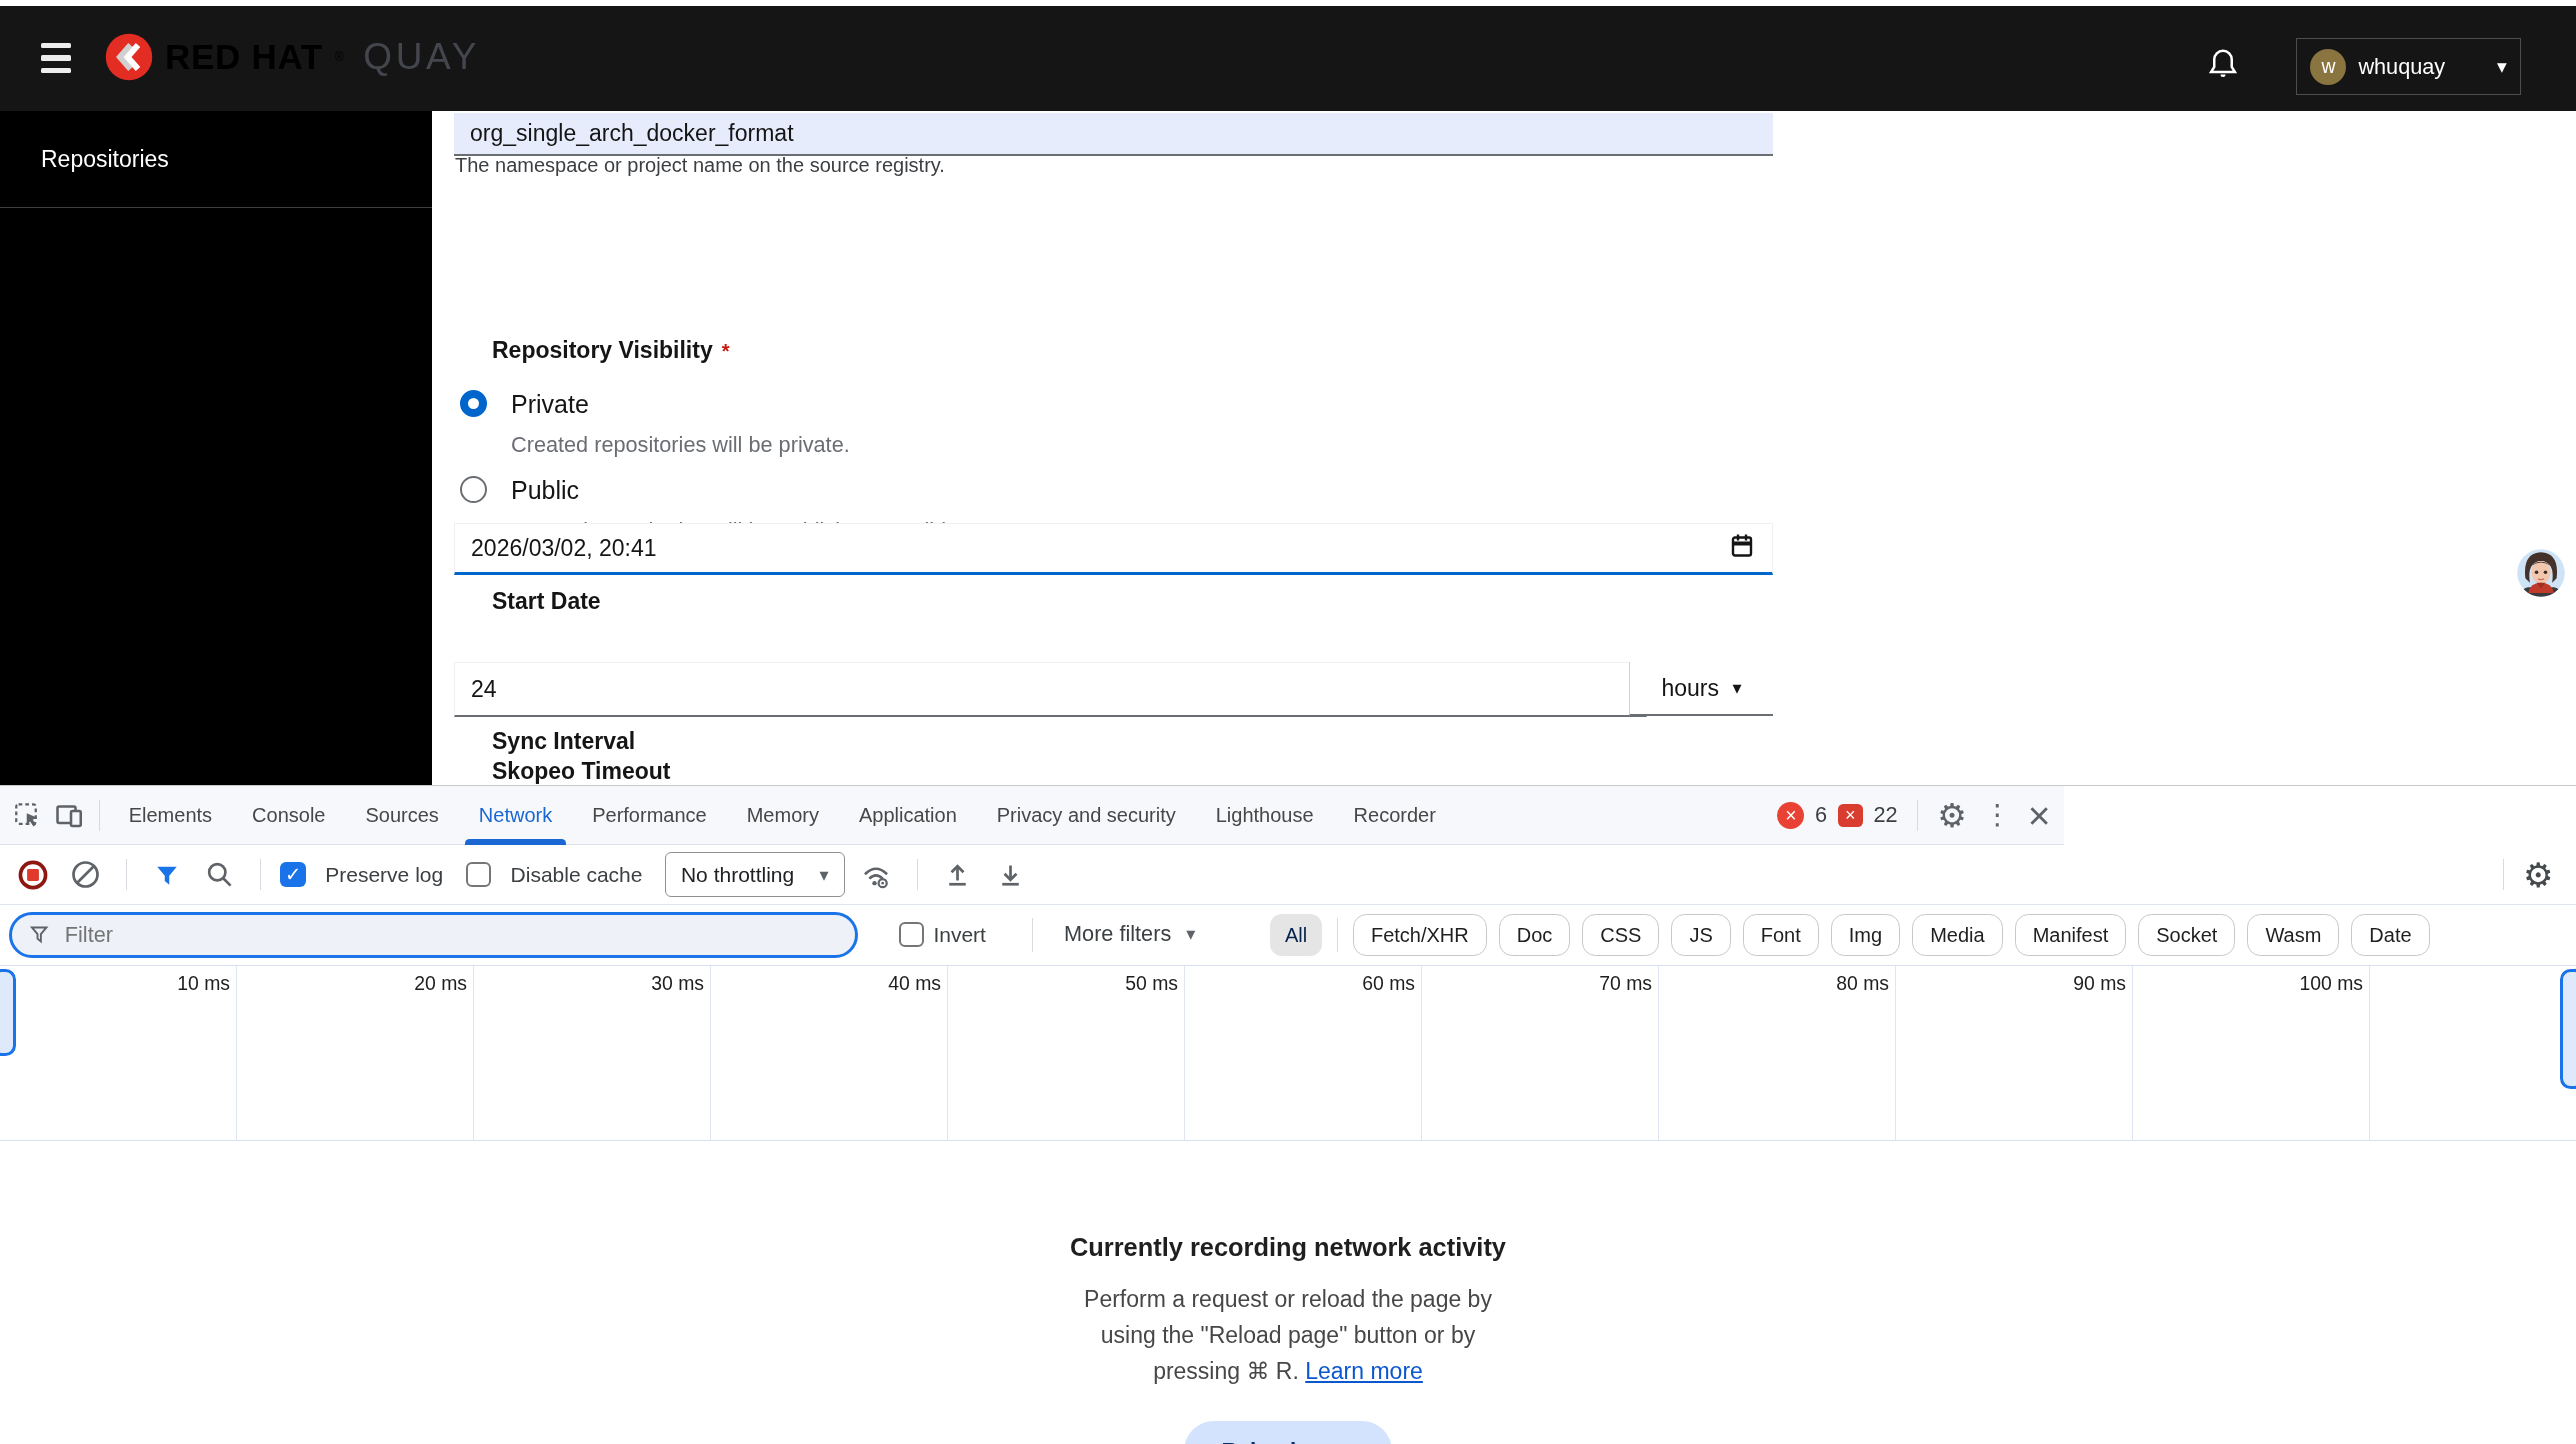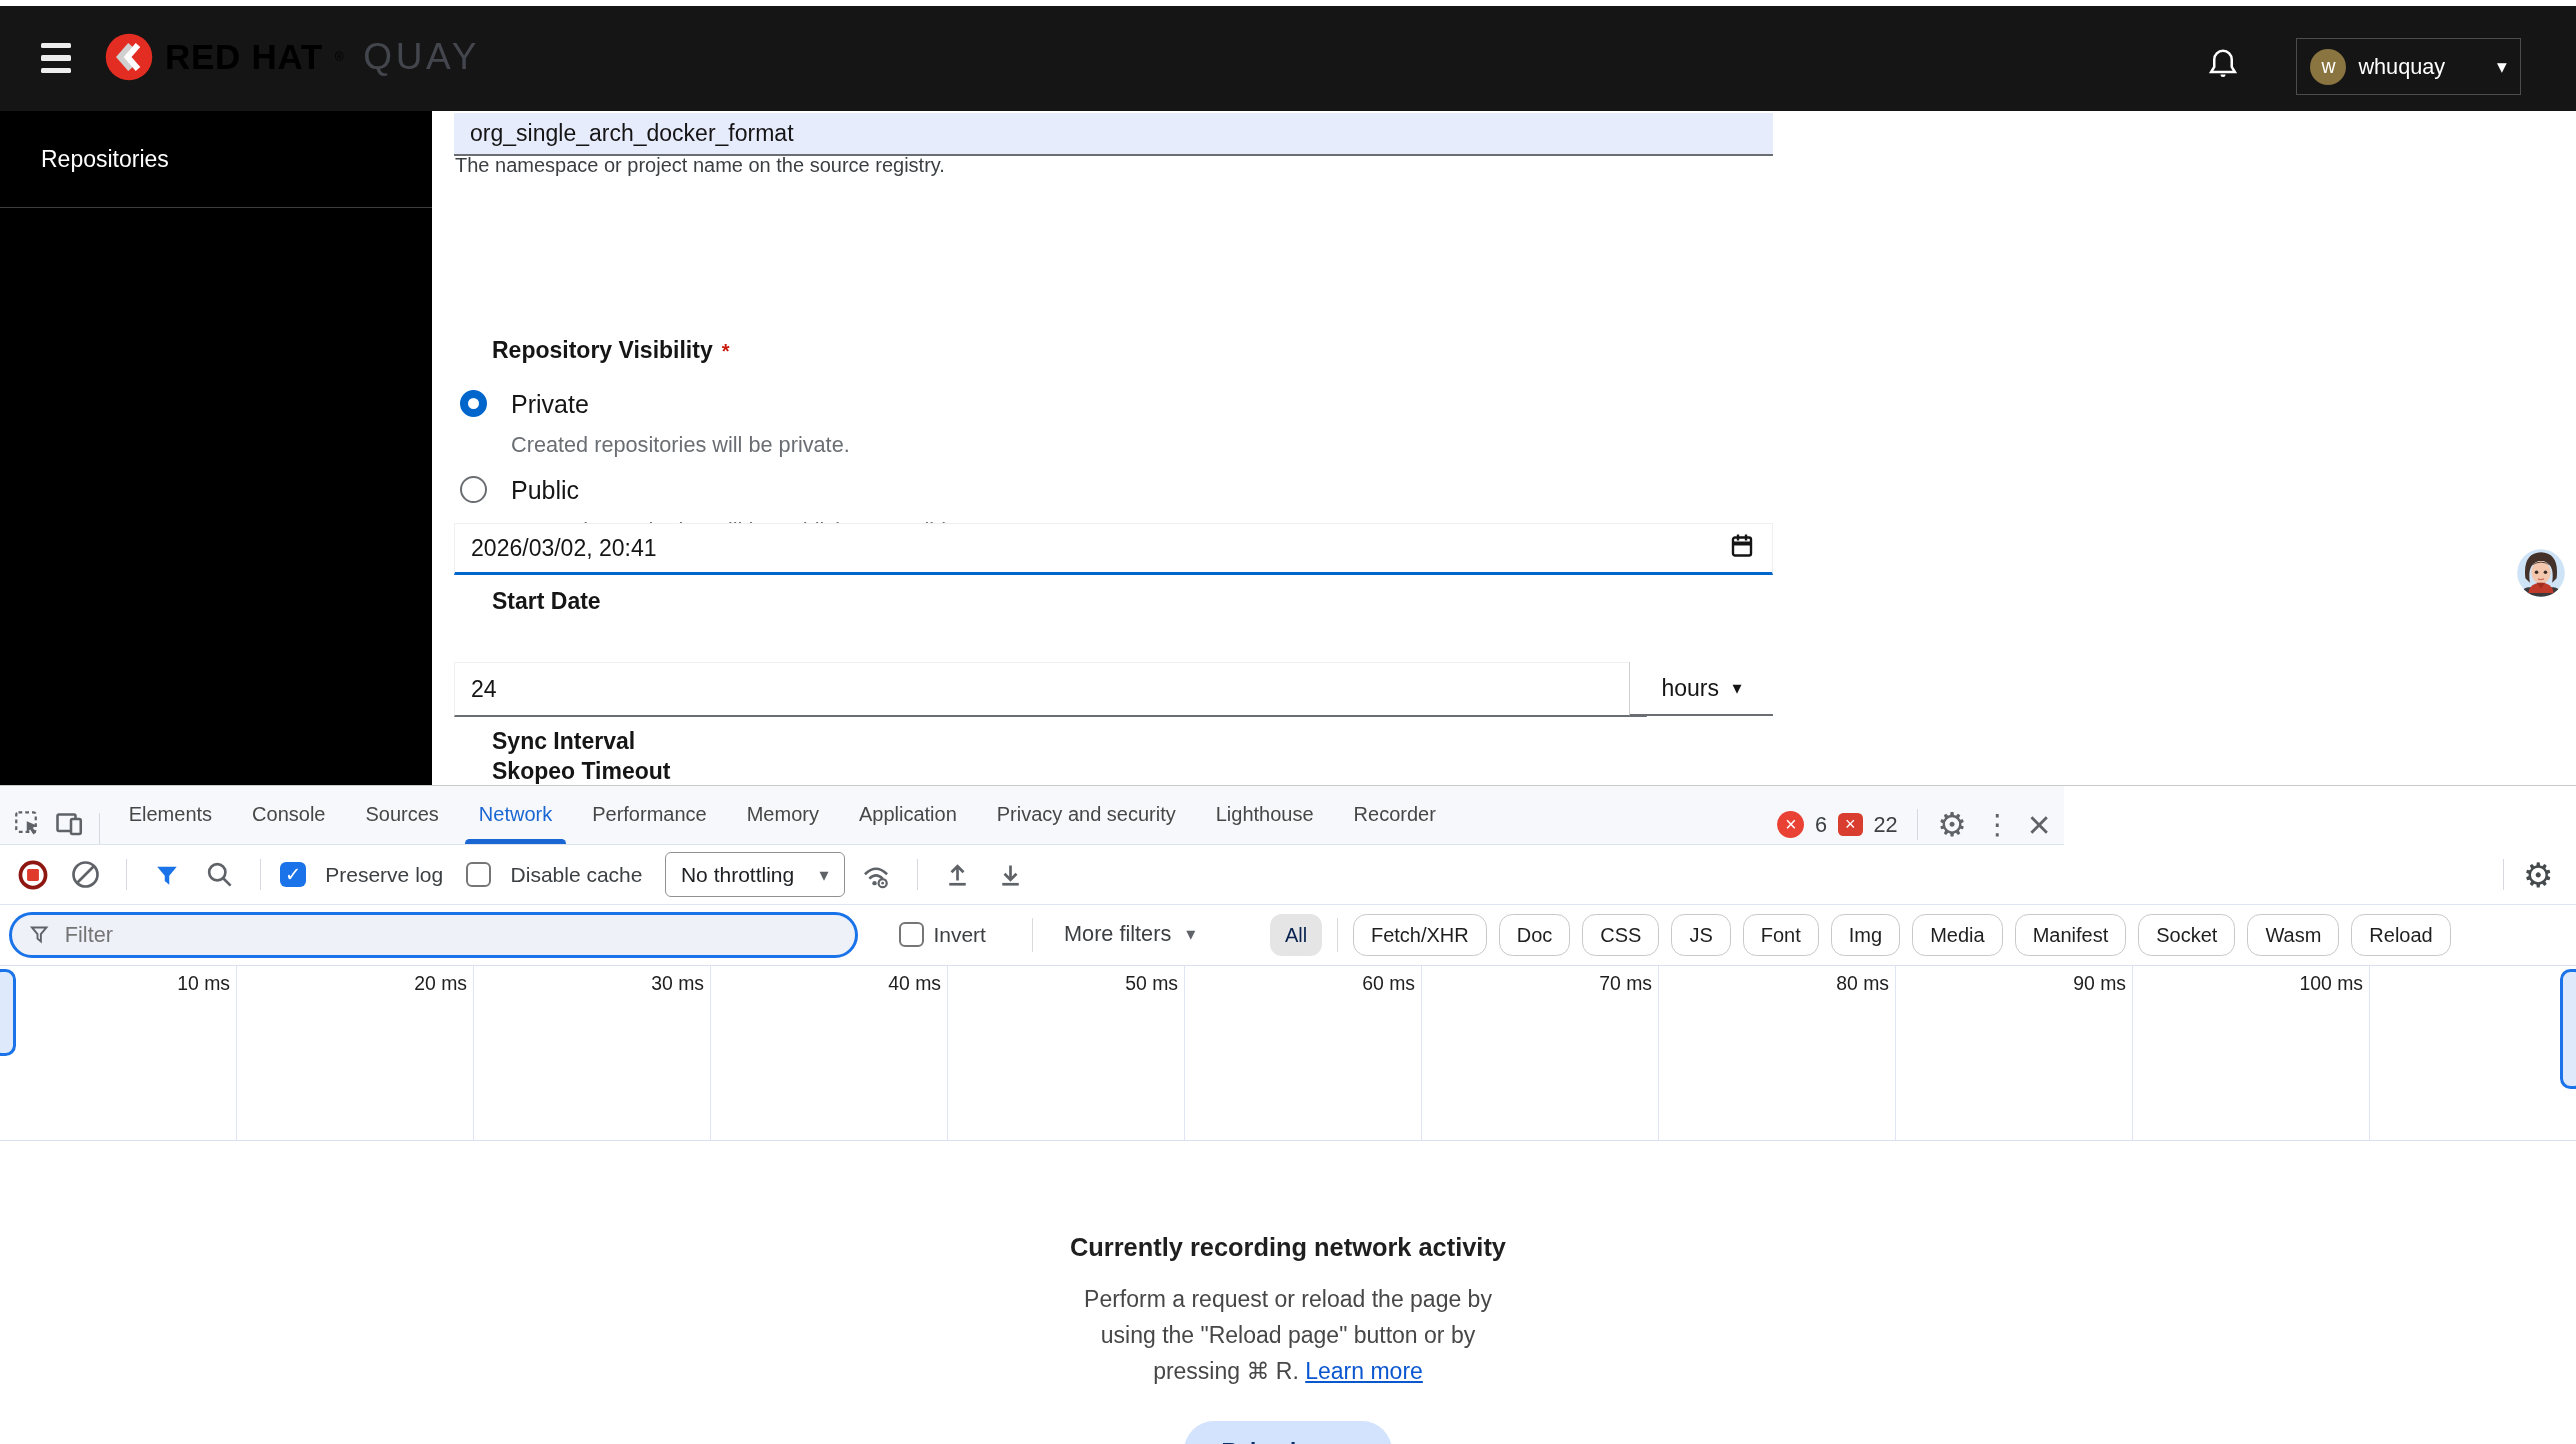--- a/index.html
+++ b/index.html
@@ -41,21 +41,21 @@
   .date-input{top:412px;height:52px;border-bottom:3px solid #0066cc;}
   .sync-input{top:551px;left:21.7px;width:1175px;height:52px;border-bottom:2.2px solid #6a6e73;}
   .sync-select{top:551px;left:1197px;width:143px;height:52px;border-bottom:2.2px solid #6a6e73;border-left:0.7px solid #d2d2d2;background:#fff;display:flex;align-items:center;justify-content:center;gap:13.4px;font-size:23px;color:#151515;cursor:pointer;}
   .cal{margin-left:auto;margin-right:18px;}
 
   
   .memoji{left:2512px;top:544px;}
 
   
   .devtools{left:0;top:785px;width:2576px;height:660px;background:#fff;border-top:0.7px solid #c9c9c9;box-sizing:border-box;}
-  .dt-tabbar{left:0;top:0;width:2064px;height:59px;background:#f6f8fb;border-bottom:0.7px solid #dde3ee;box-sizing:border-box;display:flex;align-items:flex-end;}
+  .dt-tabbar{left:0;top:0;width:2064px;height:59px;background:#f6f8fb;border-bottom:0.7px solid #dde3ee;box-sizing:border-box;display:flex;align-items:center;}
   .icon-btn{display:flex;align-items:center;justify-content:center;width:42px;height:42px;cursor:pointer;}
   .vdiv{width:0.7px;height:31px;background:#d6dae0;margin:0 9px;}
   .dt-tab{height:59px;display:flex;align-items:center;padding:0 20px;font-size:20px;color:#474747;position:relative;cursor:pointer;white-space:nowrap;}
   .dt-tab.active{color:#1a66d2;}
   .tab-underline{position:absolute;left:6px;right:6px;bottom:0;height:5.2px;background:#1a66d2;border-radius:4.5px 4.5px 0 0;}
   .dt-right{margin-left:auto;display:flex;align-items:center;gap:10.5px;padding-right:13.4px;}
   .err-badge{width:27px;height:27px;border-radius:50%;background:#e94235;color:#fff;font-size:19.4px;display:flex;align-items:center;justify-content:center;}
   .iss-badge{width:25.4px;height:23px;border-radius:5.2px;background:#d93d2f;color:#fff;font-size:18px;display:flex;align-items:center;justify-content:center;}
   .cnt{font-size:21.7px;color:#3c4043;}
   .glyph{color:#5f6368;cursor:pointer;line-height:1;}
@@ -344,21 +344,21 @@
         <span class="chip">Fetch/XHR</span>
         <span class="chip">Doc</span>
         <span class="chip">CSS</span>
         <span class="chip">JS</span>
         <span class="chip">Font</span>
         <span class="chip">Img</span>
         <span class="chip">Media</span>
         <span class="chip">Manifest</span>
         <span class="chip">Socket</span>
         <span class="chip">Wasm</span>
-        <span class="chip">Reload</span>
+        <span class="chip">Date</span>
       </div>
     </div>
 
     <div class="abs dt-timeline">
       <div class="tl-col">
           <span>10 ms</span>
         </div>
       <div class="tl-col">
           <span>20 ms</span>
         </div>

